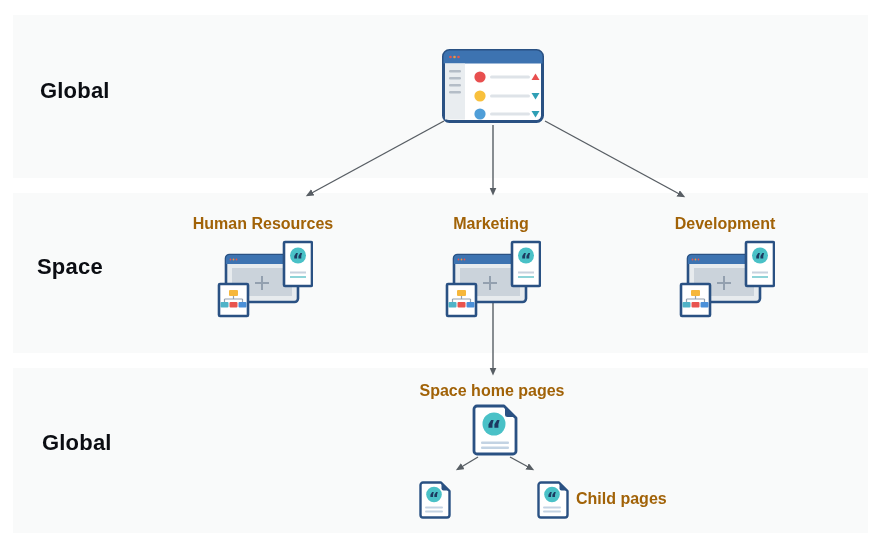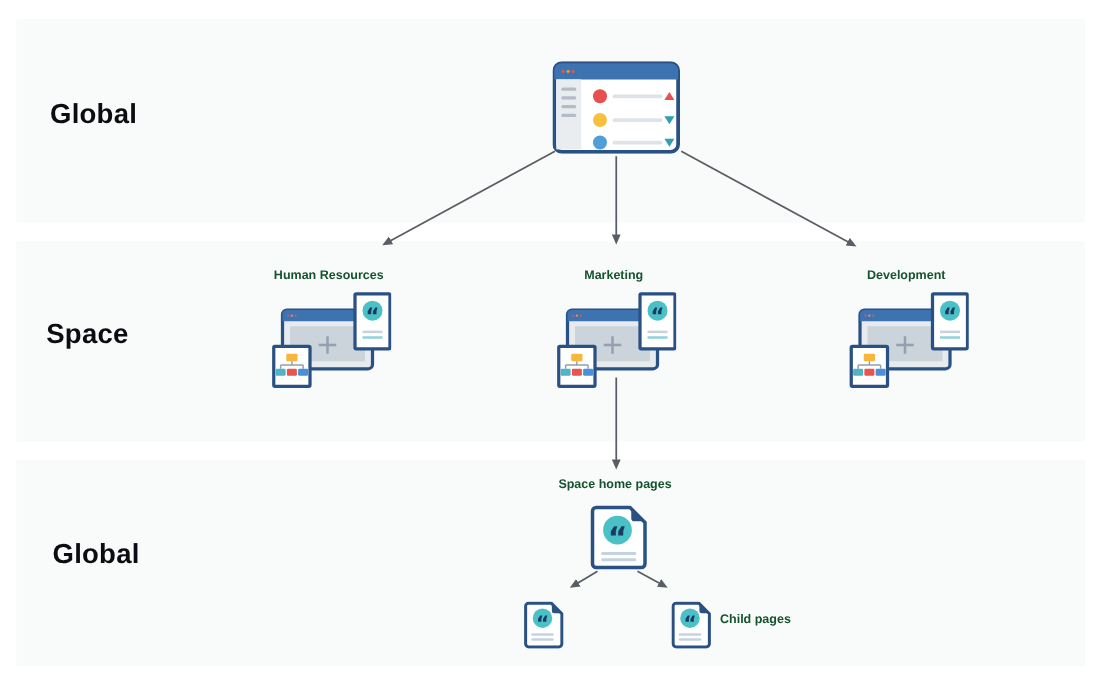--- a/index.html
+++ b/index.html
@@ -6,21 +6,21 @@
   .canvas{position:relative;width:883px;height:547px;background:#ffffff;overflow:hidden;
           font-family:"Liberation Sans", sans-serif;}
   .band{position:absolute;left:13px;width:855px;background:#f9fafa;}
   .band-global{top:15px;height:163px;}
   .band-spaces{top:193px;height:160px;}
   .band-pages{top:368px;height:165px;}
   .section-label{position:absolute;font-size:22px;font-weight:700;color:#0b0d12;letter-spacing:.2px;}
   .sec-global{left:40px;top:78px;}
   .sec-spaces{left:37px;top:254px;}
   .sec-pages{left:42px;top:430px;}
-  .node-label{position:absolute;font-size:10px;font-weight:700;color:#14532d;text-align:center;width:160px;}
+  .node-label{position:absolute;font-size:16px;font-weight:700;color:#a16207;text-align:center;width:160px;}
   .dash-label{left:393px;top:25px;width:200px;font-size:17px;color:#4b525a;}
   .dash-icon{position:absolute;left:442px;top:49px;}
   .arrows{position:absolute;left:0;top:0;}
   .space-group{position:absolute;top:215px;width:160px;height:110px;}
   .space-label{position:static;display:block;margin:0 0 6px 0;}
   .space-icon{display:block;margin-left:30px;}
   .grp-hr{left:183px;} .grp-mk{left:411px;} .grp-dv{left:645px;}
   .home-label{left:412px;top:382px;}
   .home-doc{position:absolute;left:472px;top:404px;}
   .child-doc-left{position:absolute;left:419px;top:481px;}

